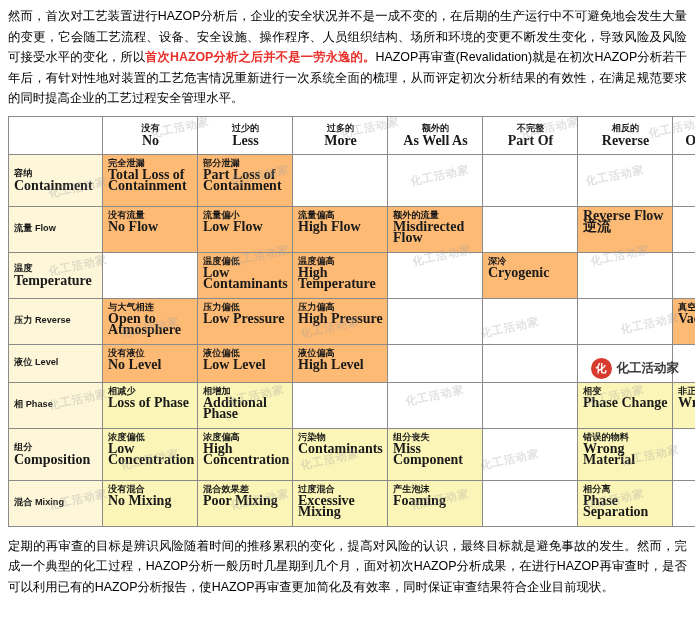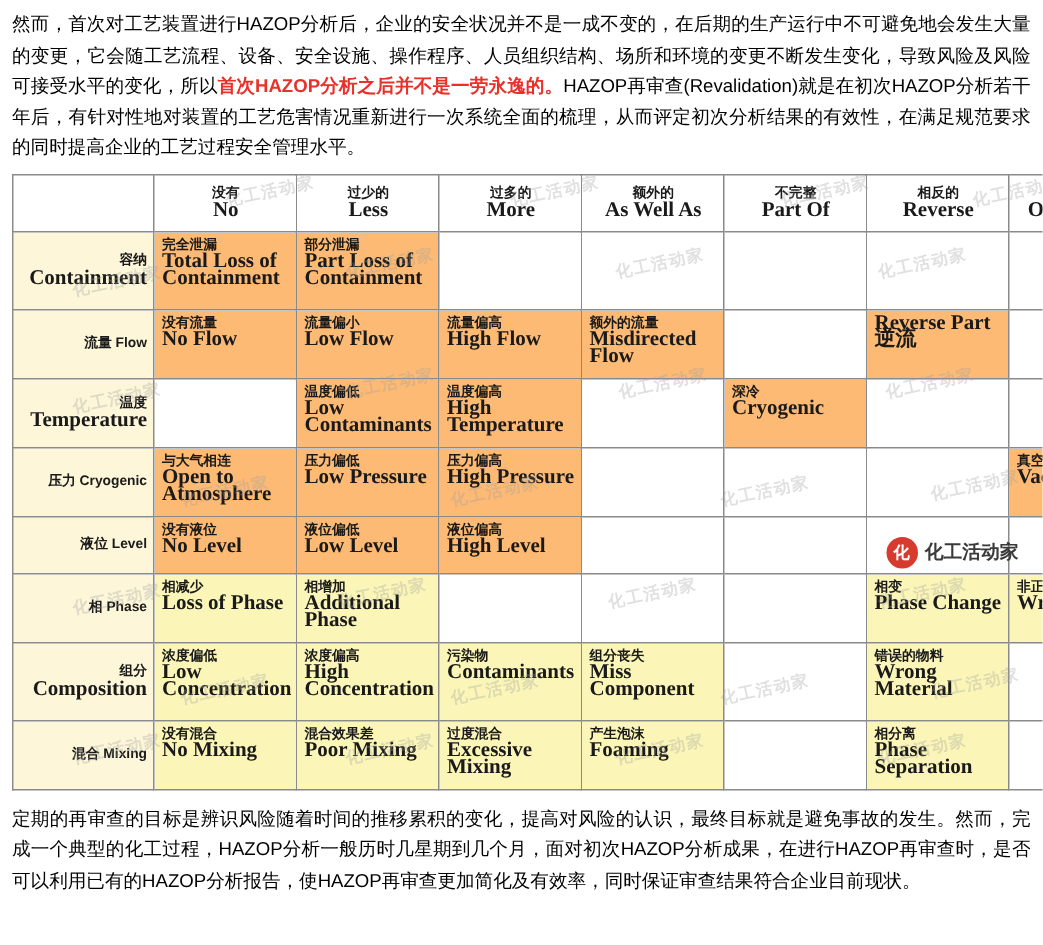--- a/index.html
+++ b/index.html
@@ -63,21 +63,21 @@
   .en { display: block; font-size: 14px; line-height: 11.2px; font-family: Liberation Serif, serif; }
   th .cn, th .en { text-align: center; }
 
   
   .rowhead {
     background: #fdf6d8;
     text-align: center;
     vertical-align: middle !important;
     font-size: 9.4px;
   }
-  .rowhead .cn, .rowhead .en { text-align: right; }
+  .rowhead .cn, .rowhead .en { text-align: left; }
 
   
   .c-green  { background: #fdba74; }
   .c-yellow { background: #fbf6b8; }
   .c-white  { background: #ffffff; }
 
   
   .wm {
     position: absolute;
     color: rgba(160,160,160,0.33);
@@ -203,21 +203,21 @@
           <td class="c-green">
             <span class="cn">流量偏高</span>
             <span class="en">High Flow</span>
           </td>
           <td class="c-green">
             <span class="cn">额外的流量</span>
             <span class="en">Misdirected Flow</span>
           </td>
           <td class="c-white"></td>
           <td class="c-green">
-            <span class="en">Reverse Part 逆流</span>
+            <span class="en">Reverse Flow 逆流</span>
           </td>
           <td class="c-white"></td>
         </tr>
 
         <tr>
           <td class="rowhead" style="height:38px;">
             <span class="cn">温度</span>
             <span class="en">Temperature</span>
           </td>
           <td class="c-white"></td>
@@ -233,21 +233,21 @@
           <td class="c-green">
             <span class="cn">深冷</span>
             <span class="en">Cryogenic</span>
           </td>
           <td class="c-white"></td>
           <td class="c-white"></td>
         </tr>
 
         <tr>
           <td class="rowhead" style="height:38px;">
-            <span class="cn">压力 Cryogenic</span>
+            <span class="cn">压力 Reverse</span>
           </td>
           <td class="c-green">
             <span class="cn">与大气相连</span>
             <span class="en">Open to Atmosphere</span>
           </td>
           <td class="c-green">
             <span class="cn">压力偏低</span>
             <span class="en">Low Pressure</span>
           </td>
           <td class="c-green">

